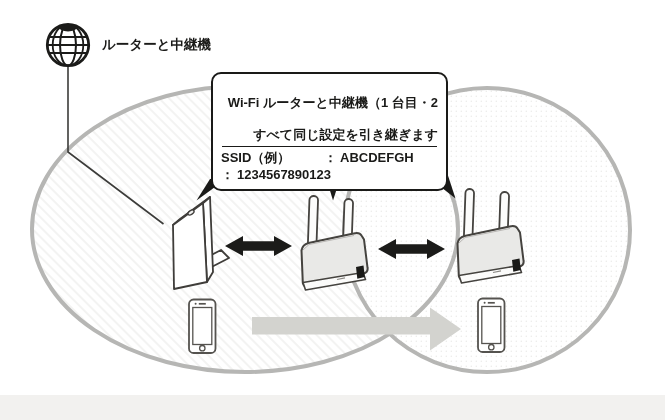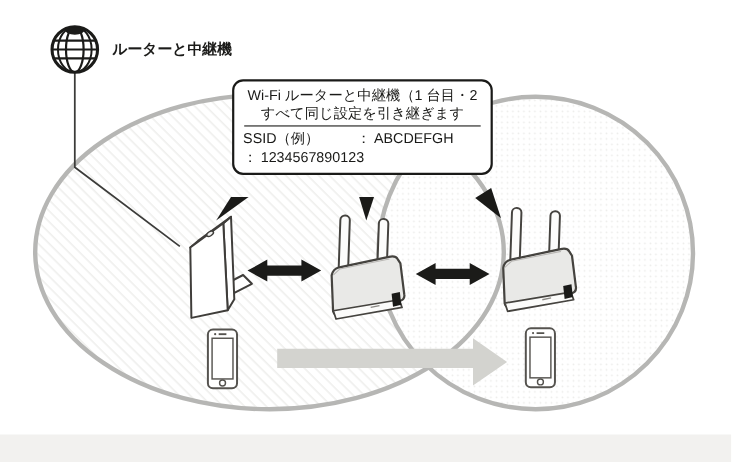--- a/index.html
+++ b/index.html
@@ -4,24 +4,24 @@
 <style>
   html,body{margin:0;padding:0;background:#fff;}
   body{font-family:"Liberation Sans",sans-serif;}
   .stage{position:relative;width:665px;height:420px;background:#ffffff;overflow:hidden;}
   svg.canvas{position:absolute;left:0;top:0;}
   .callout{
     position:absolute;left:211px;top:72px;width:237px;box-sizing:border-box;
     border:2.2px solid #1a1a18;border-radius:10px;background:#ffffff;
     padding:5px 8px 6px;z-index:3;
   }
-  .co-line{text-align:center;font-size:13px;font-weight:400;line-height:15.5px;
-    color:#1a1a18;white-space:nowrap;}
+  .co-line{text-align:right;font-size:13px;font-weight:700;line-height:15.5px;
+    color:#1a1a18;white-space:nowrap;margin-top:16px;}
   .co-divider{border-top:1.8px solid #1a1a18;margin:4px 1px 3px;}
-  .co-row{display:flex;font-size:13px;font-weight:400;line-height:16.5px;
+  .co-row{display:flex;font-size:13px;font-weight:700;line-height:16.5px;
     white-space:nowrap;color:#1a1a18;}
   .co-label{width:103px;flex:none;}
   .co-sep{flex:none;}
   .co-val{margin-left:3px;}
   .inet-label{position:absolute;left:102px;top:36px;font-size:13.5px;font-weight:600;
     color:#1b1b19;z-index:2;white-space:nowrap;}
 </style>
 </head>
 <body>
 

